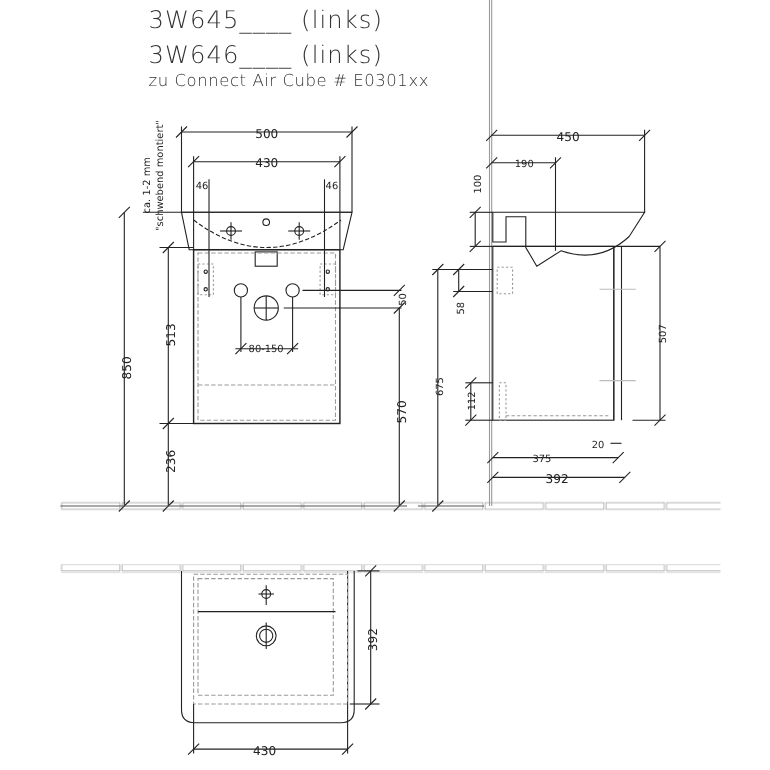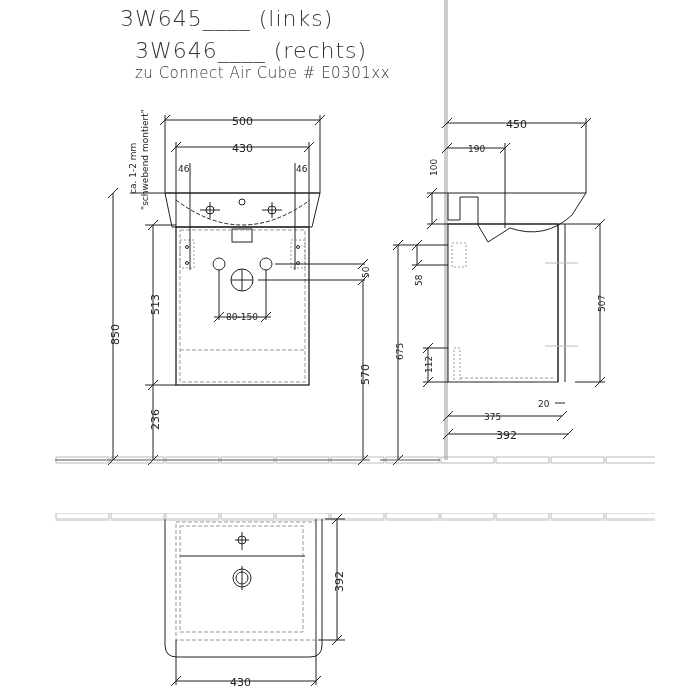--- a/index.html
+++ b/index.html
@@ -1,29 +1,29 @@
 <!DOCTYPE html>
 <html><head>
 <meta charset="utf-8">
 <style>
   html, body { margin: 0; padding: 0; background: #ffffff; }
   body { width: 700px; height: 700px; position: relative; overflow: hidden; font-family: "DejaVu Sans", sans-serif; }
   .title { position: absolute; color: #333; font-family: "DejaVu Sans", sans-serif; font-weight: 300; letter-spacing: 1px; white-space: pre; }
-  .t1 { left: 120px; top: 6px; font-size: 22px; }
+  .t1 { left: 135px; top: 6px; font-size: 22px; }
   .t2 { left: 135px; top: 38px; font-size: 22px; }
   .t3 { left: 135px; top: 64px; font-size: 15px; letter-spacing: 0.5px; }
   svg { position: absolute; left: 0; top: 0; }
   .dim { font-family: "DejaVu Sans", sans-serif; font-size: 11px; fill: #222; }
   .dimsm { font-family: "DejaVu Sans", sans-serif; font-size: 9px; fill: #222; }
 </style>
 </head>
 <body>
 
 <div class="title t1">3W645____ (links)</div>
-<div class="title t2">3W646____ (rechts)</div>
+<div class="title t2">3W646____ (links)</div>
 <div class="title t3">zu Connect Air Cube # E0301xx</div>
 
 <svg width="700" height="700" viewBox="0 0 700 700">
   <defs>
     <pattern id="tiles" width="55" height="8" patternUnits="userSpaceOnUse">
       <rect x="1" y="1" width="53" height="6" fill="none" stroke="#aaa" stroke-width="0.8"></rect>
     </pattern>
   </defs>
 
   <g>

